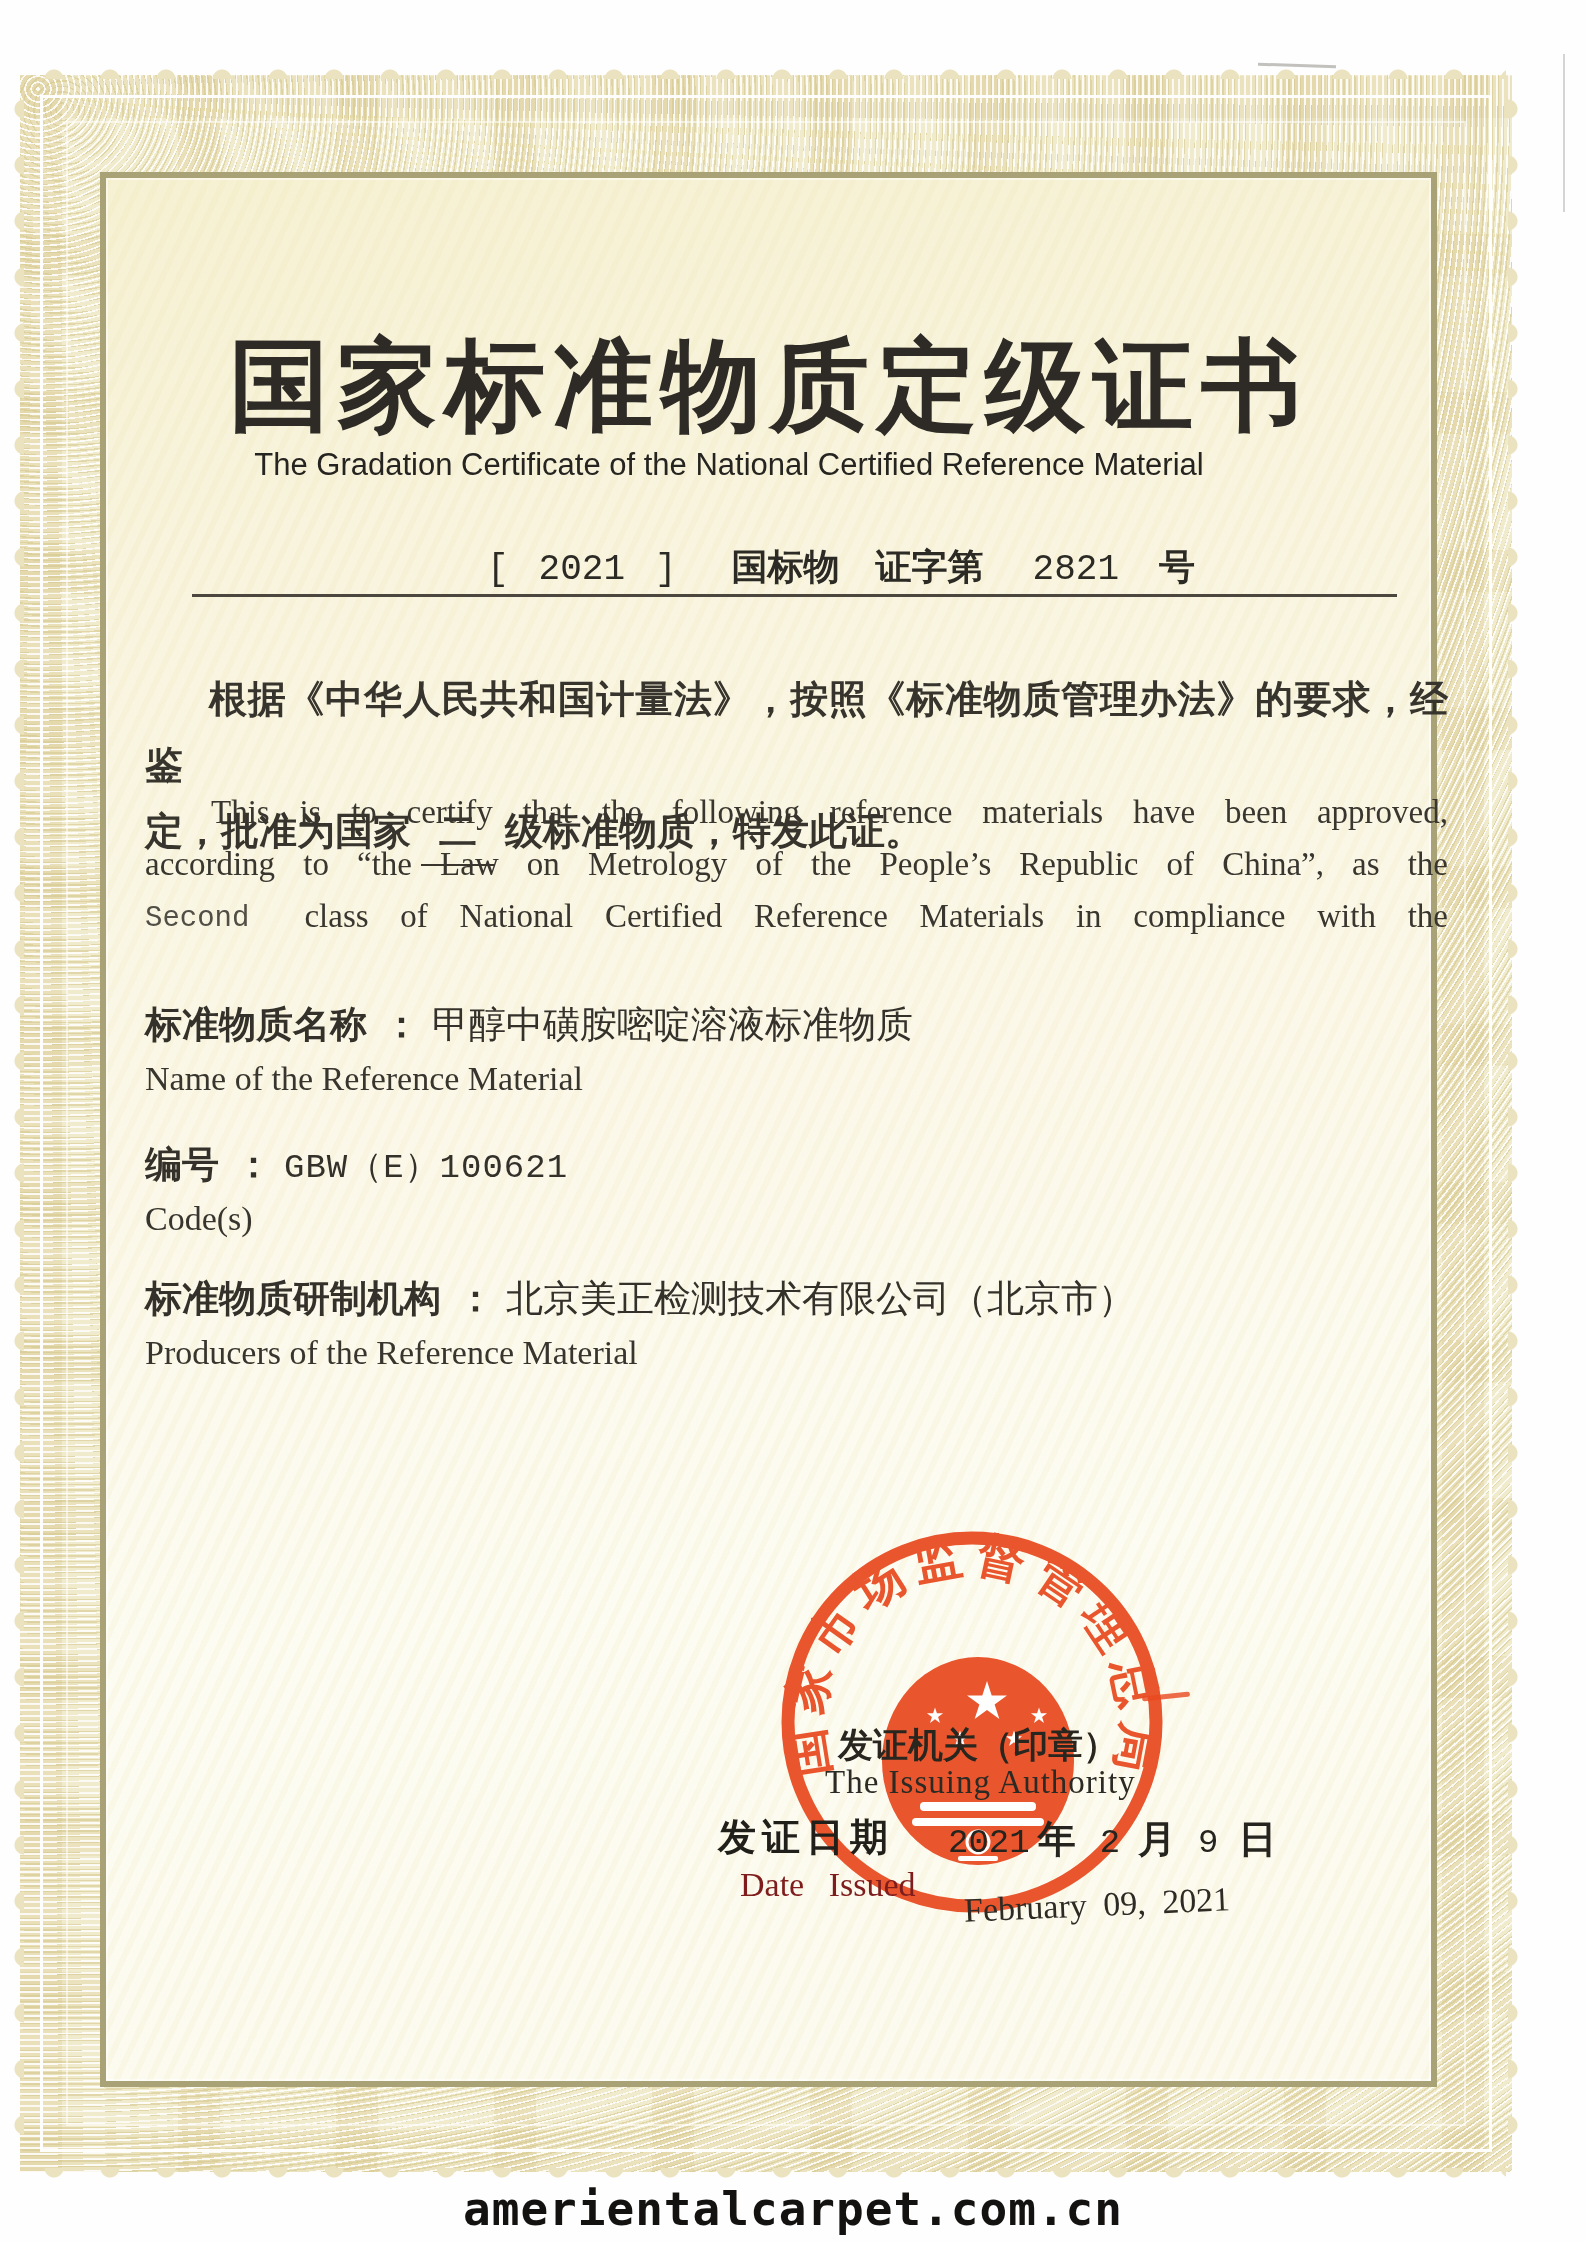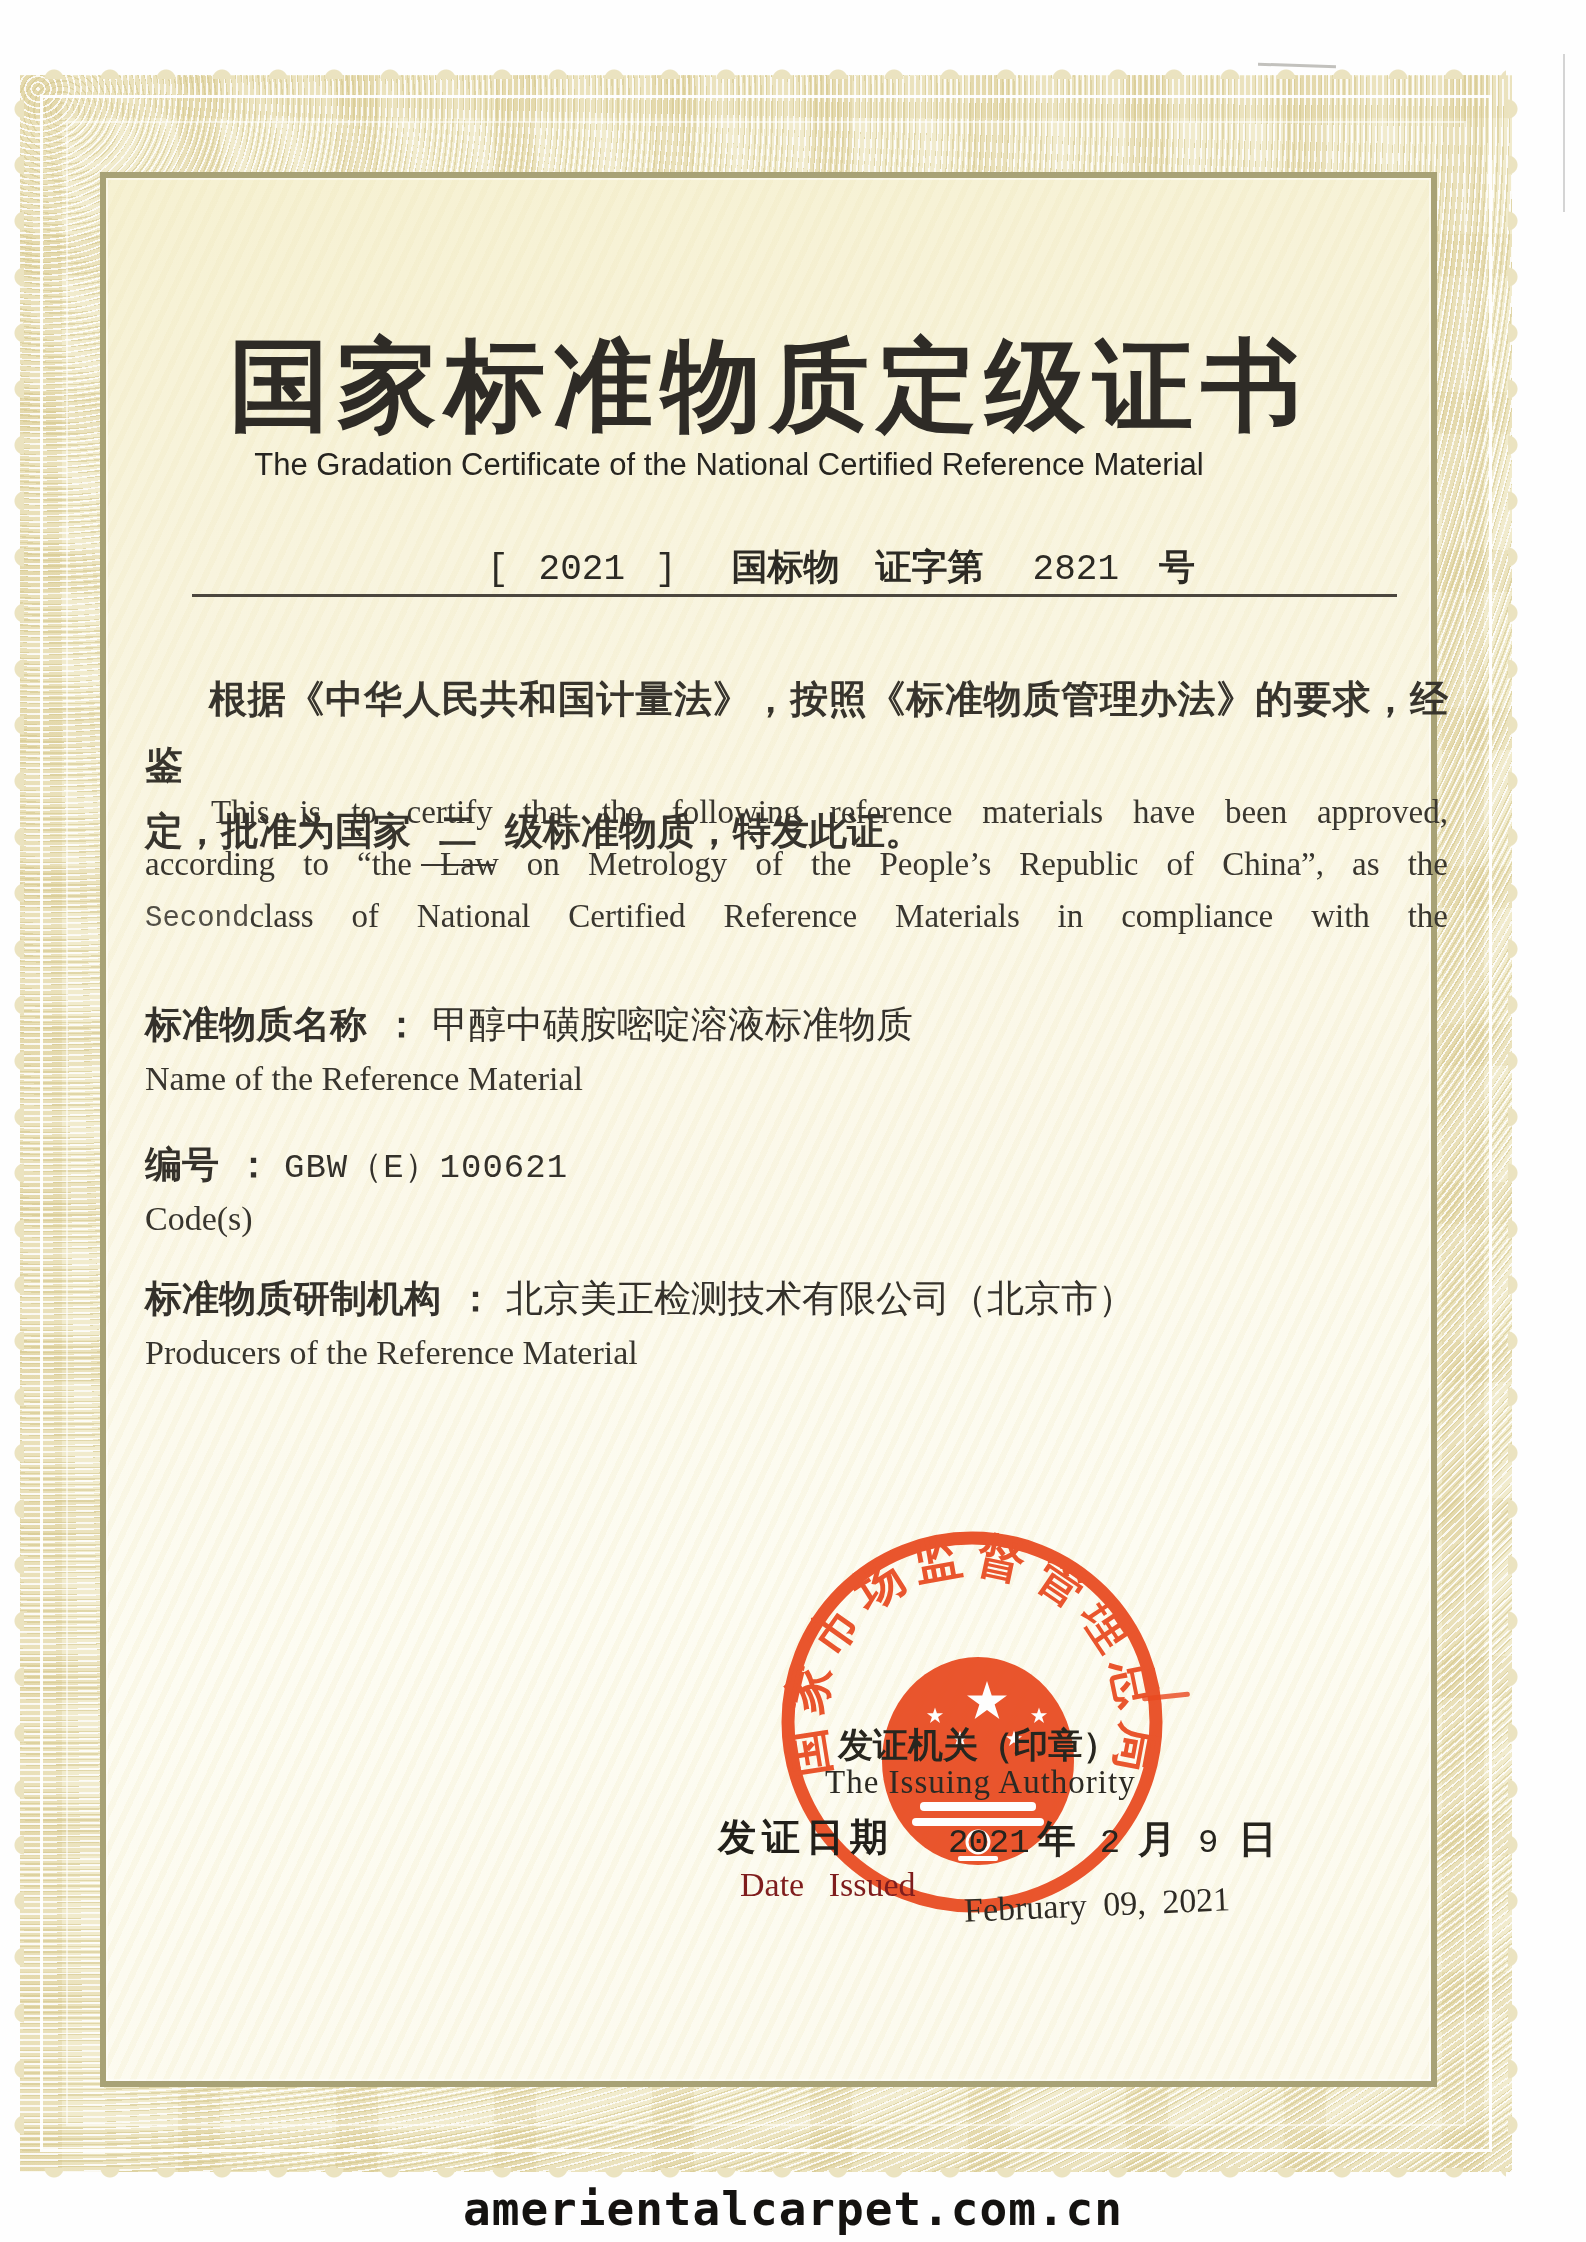--- a/index.html
+++ b/index.html
@@ -76,21 +76,21 @@
 
   .cnpara{position:absolute;left:145px;width:1303px;top:666px;font-size:38px;line-height:66px;
     font-weight:600;color:#37342d;}
   .cnpara .l1{text-align:justify;text-align-last:justify;text-indent:64px;}
   .grade-cn{display:inline-block;border-bottom:2px solid #3a362e;padding:0 18px;margin:0 10px;font-weight:600;}
 
   .enpara{position:absolute;left:145px;width:1303px;top:786px;font-size:33px;line-height:52px;color:#39362f;}
   .enpara .jl{text-align:justify;text-align-last:justify;}
   .enpara .indent{text-indent:66px;}
   .grade-en{font-family:"Liberation Mono","DejaVu Sans Mono",monospace;font-size:29px;color:#514e45;
-    position:relative;top:-1px;}
+    margin-right:55px;position:relative;top:-1px;}
 
   .field{position:absolute;left:145px;color:#34312b;}
   .field .row1{font-size:37px;white-space:nowrap;}
   .field .lab{font-weight:700;}
   .field .colon{margin:0 12px 0 16px;font-weight:700;}
   .field .row2{font-size:34px;margin-top:10px;color:#38352e;}
   .f-name{top:1000px;} .f-code{top:1140px;} .f-producer{top:1274px;}
   .val-code{font-family:"Liberation Mono","DejaVu Sans Mono",monospace;font-size:34px;letter-spacing:1px;}
 
   

